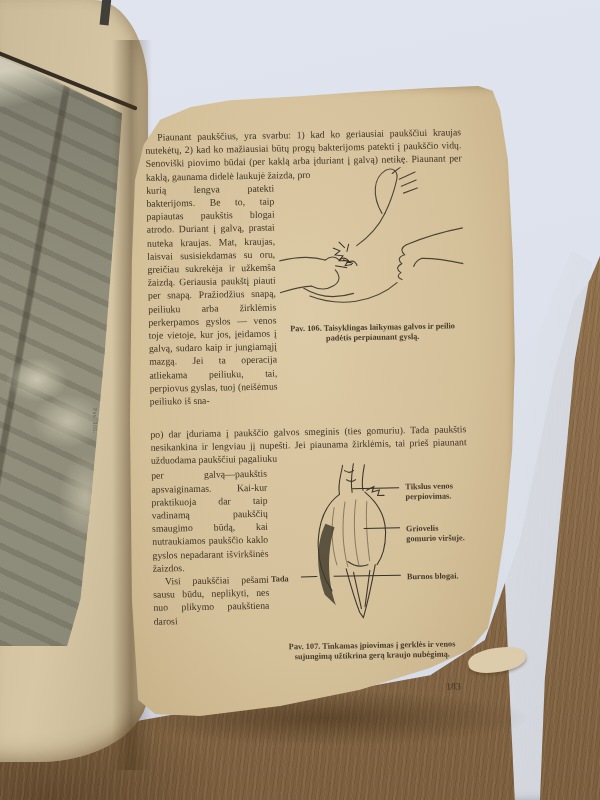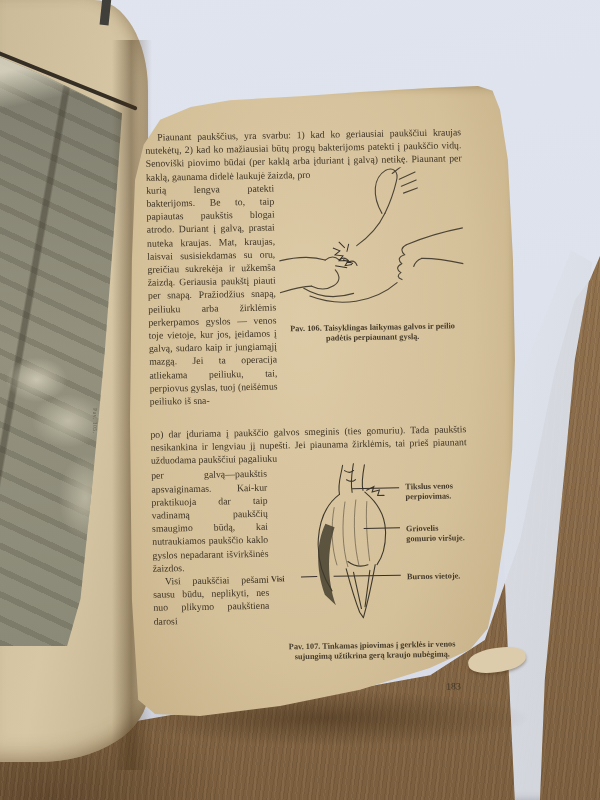--- a/index.html
+++ b/index.html
@@ -158,24 +158,24 @@
           <path d="M52,108 q10,8 22,4"></path>
           <path d="M74,30 l8,-4 -2,6 8,-2 -2,6 7,0"></path>
         </g>
         <g fill="none" stroke="#4c4436" stroke-width=".9" opacity=".7">
           <path d="M38,48 C34,68 34,92 40,112 M50,42 C46,66 46,92 52,114 M62,40 C58,66 60,94 64,112 M74,42 C72,64 74,90 76,108"></path>
         </g>
         <g fill="none" stroke="#37302a" stroke-width="1.1">
           <path d="M58,28 H110 M70,72 H110 M36,124 H110 M0,124 H18"></path>
         </g>
       </svg>
-      <span class="f107-label lbl-akis">Visi</span>
+      <span class="f107-label lbl-akis">Tada</span>
       <span class="f107-label lbl-venos">Tikslus venos perpiovimas.</span>
       <span class="f107-label lbl-griovelis">Griovelis gomurio viršuje.</span>
-      <span class="f107-label lbl-burnos">Burnos vietoje.</span>
+      <span class="f107-label lbl-burnos">Burnos blogai.</span>
       <div class="fig-caption f107-caption">Pav. 107. Tinkamas įpiovimas į gerklės ir venos sujungimą užtikrina gerą kraujo nubėgimą.</div>
     </div>
     <div class="narrow2">
       <div>per galvą—paukštis apsvaiginamas. Kai-kur praktikuoja dar taip vadinamą paukščių smaugimo būdą, kai nutraukiamos paukščio kaklo gyslos nepadarant išvirkšinės žaizdos.</div>
       <div class="ind">Visi paukščiai pešami sausu būdu, neplikyti, nes nuo plikymo paukštiena darosi</div>
     </div>
   </div>
 
   <div class="page-number">183</div>
 </div>

